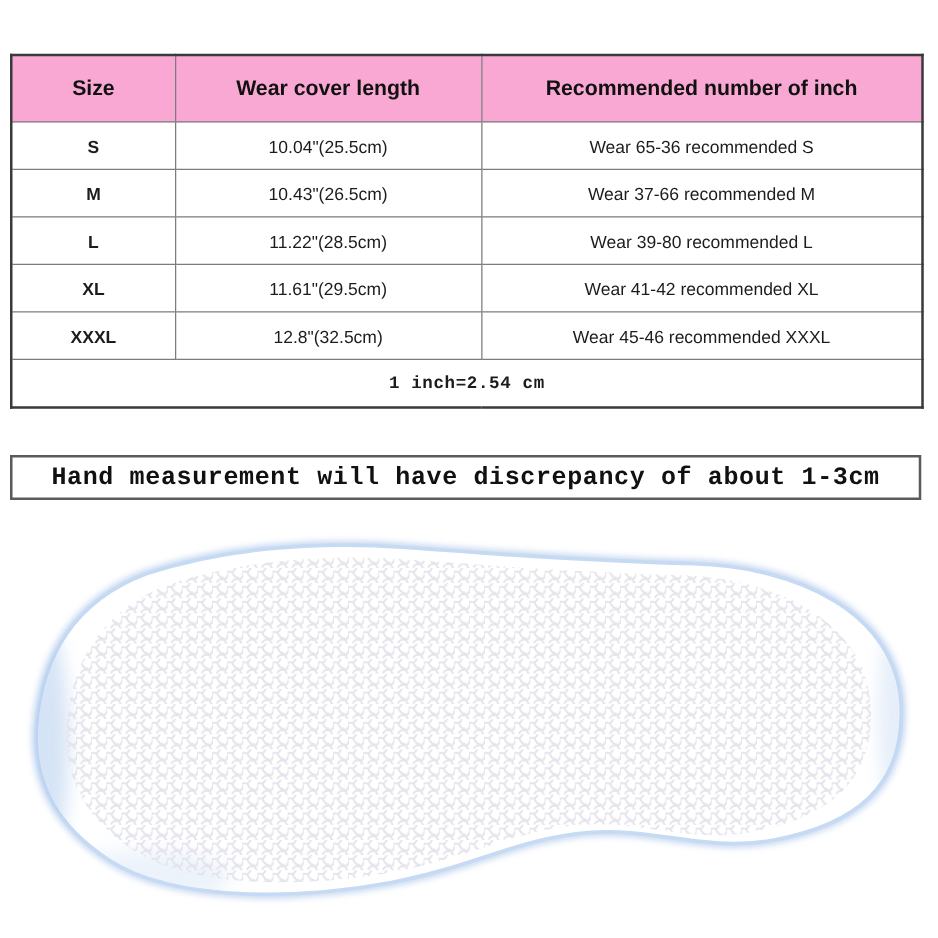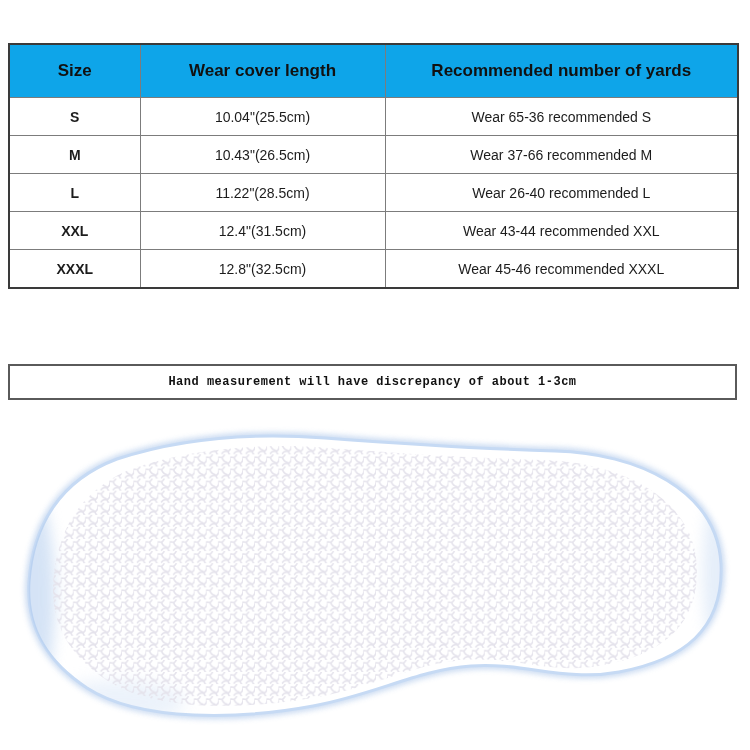--- a/index.html
+++ b/index.html
@@ -29,21 +29,21 @@
     border: 2px solid #3a3a3a;
   }
   table.size-table th,
   table.size-table td {
     border: 1px solid #7c7c7c;
     text-align: center;
     vertical-align: middle;
     padding: 0;
   }
   table.size-table th {
-    background: #0ea5e9;
+    background: #f9a8d4;
     height: 52px;
     font-size: 17px;
     font-weight: bold;
     color: #111111;
   }
   table.size-table td {
     height: 37px;
     font-size: 14px;
     color: #1c1c1c;
     background: #ffffff;
@@ -64,21 +64,21 @@
     left: 8px;
     top: 364px;
     width: 725px;
     height: 32px;
     border: 2px solid #5a5a5a;
     display: flex;
     align-items: center;
     justify-content: center;
     font-family: "Liberation Mono", "DejaVu Sans Mono", monospace;
     font-weight: 700;
-    font-size: 12px;
+    font-size: 20px;
     letter-spacing: 0.5px;
     color: #111111;
     background: #ffffff;
   }
 
   
   .sole-wrap {
     position: absolute;
     left: 15px;
     top: 420px;
@@ -95,48 +95,51 @@
   <table class="size-table">
     <colgroup>
       <col style="width:131px">
       <col style="width:245px">
       <col style="width:353px">
     </colgroup>
     <thead>
       <tr>
         <th>Size</th>
         <th>Wear cover length</th>
-        <th>Recommended number of yards</th>
+        <th>Recommended number of inch</th>
       </tr>
     </thead>
     <tbody>
       <tr>
         <td class="size-cell">S</td>
         <td>10.04"(25.5cm)</td>
         <td>Wear 65-36 recommended S</td>
       </tr>
       <tr>
         <td class="size-cell">M</td>
         <td>10.43"(26.5cm)</td>
         <td>Wear 37-66 recommended M</td>
       </tr>
       <tr>
         <td class="size-cell">L</td>
         <td>11.22"(28.5cm)</td>
-        <td>Wear 26-40 recommended L</td>
-      </tr>
-      <tr>
-        <td class="size-cell">XXL</td>
-        <td>12.4"(31.5cm)</td>
-        <td>Wear 43-44 recommended XXL</td>
+        <td>Wear 39-80 recommended L</td>
+      </tr>
+      <tr>
+        <td class="size-cell">XL</td>
+        <td>11.61"(29.5cm)</td>
+        <td>Wear 41-42 recommended XL</td>
       </tr>
       <tr>
         <td class="size-cell">XXXL</td>
         <td>12.8"(32.5cm)</td>
         <td>Wear 45-46 recommended XXXL</td>
+      </tr>
+      <tr>
+        <td class="note-cell" colspan="3">1 inch=2.54 cm</td>
       </tr>
     </tbody>
   </table>
 
   <div class="note-box">Hand measurement will have discrepancy of about 1-3cm</div>
 
   <div class="sole-wrap">
     <svg width="720" height="320" viewBox="-10 -12 720 320" xmlns="http://www.w3.org/2000/svg">
       <defs>
         <pattern id="tri" width="13" height="13" patternUnits="userSpaceOnUse">

